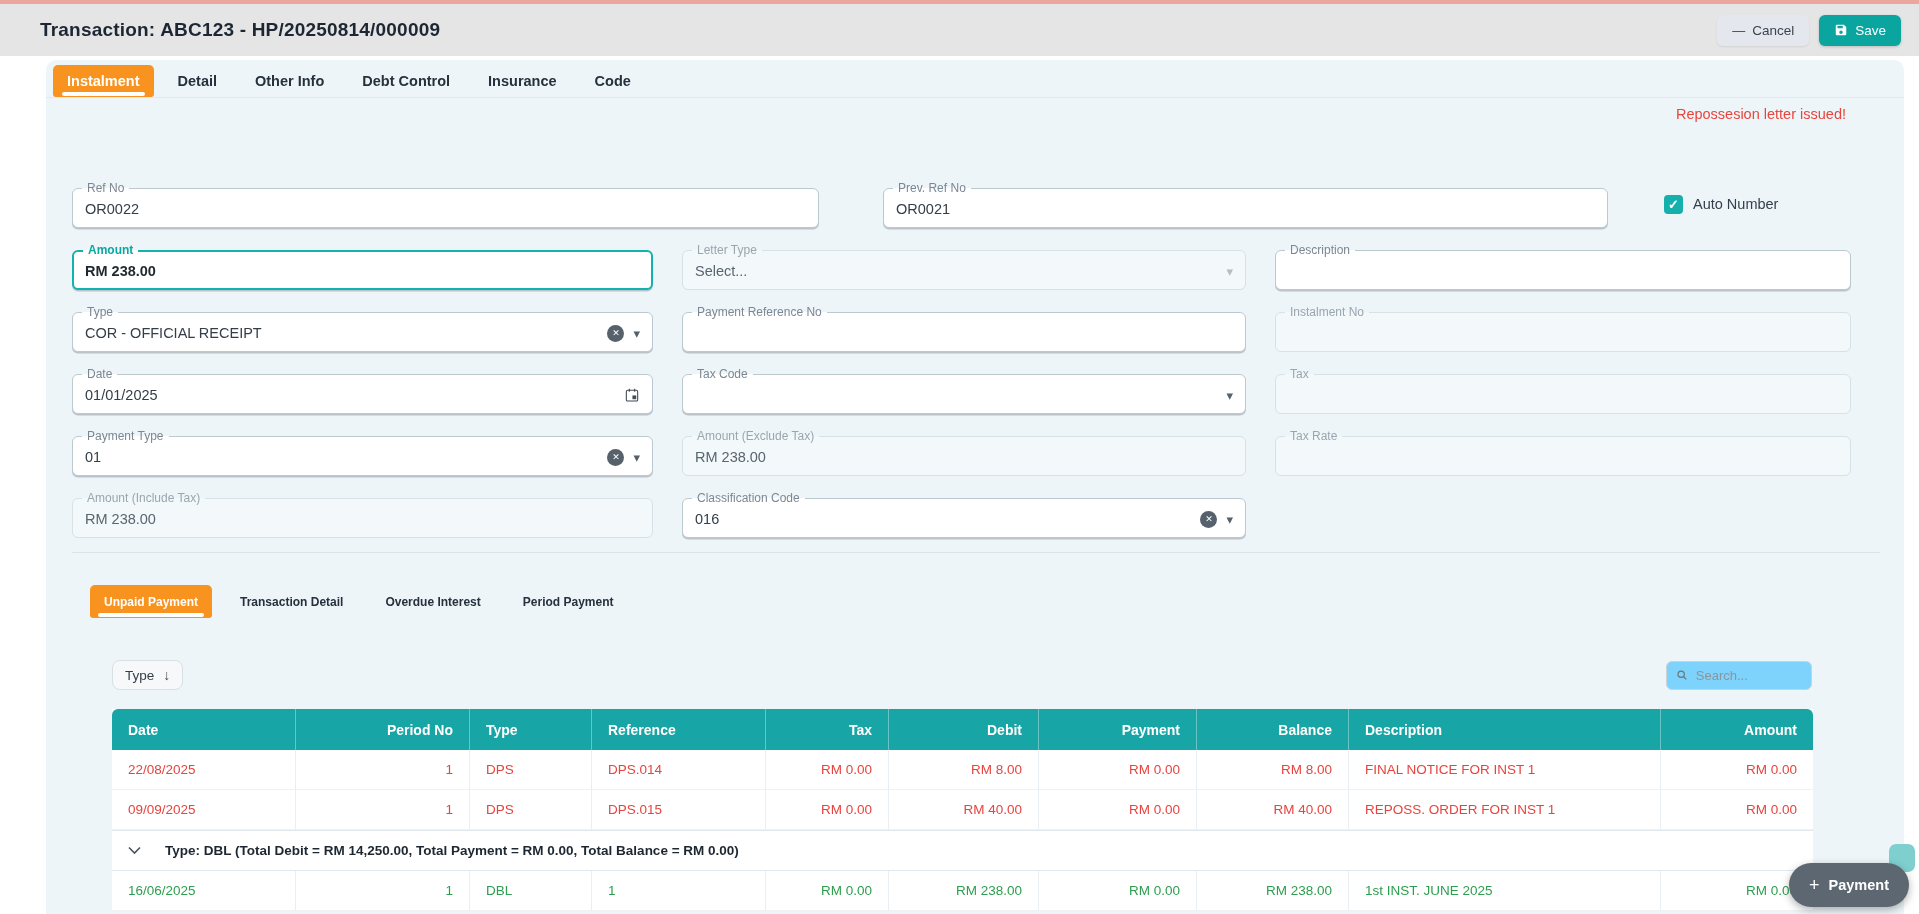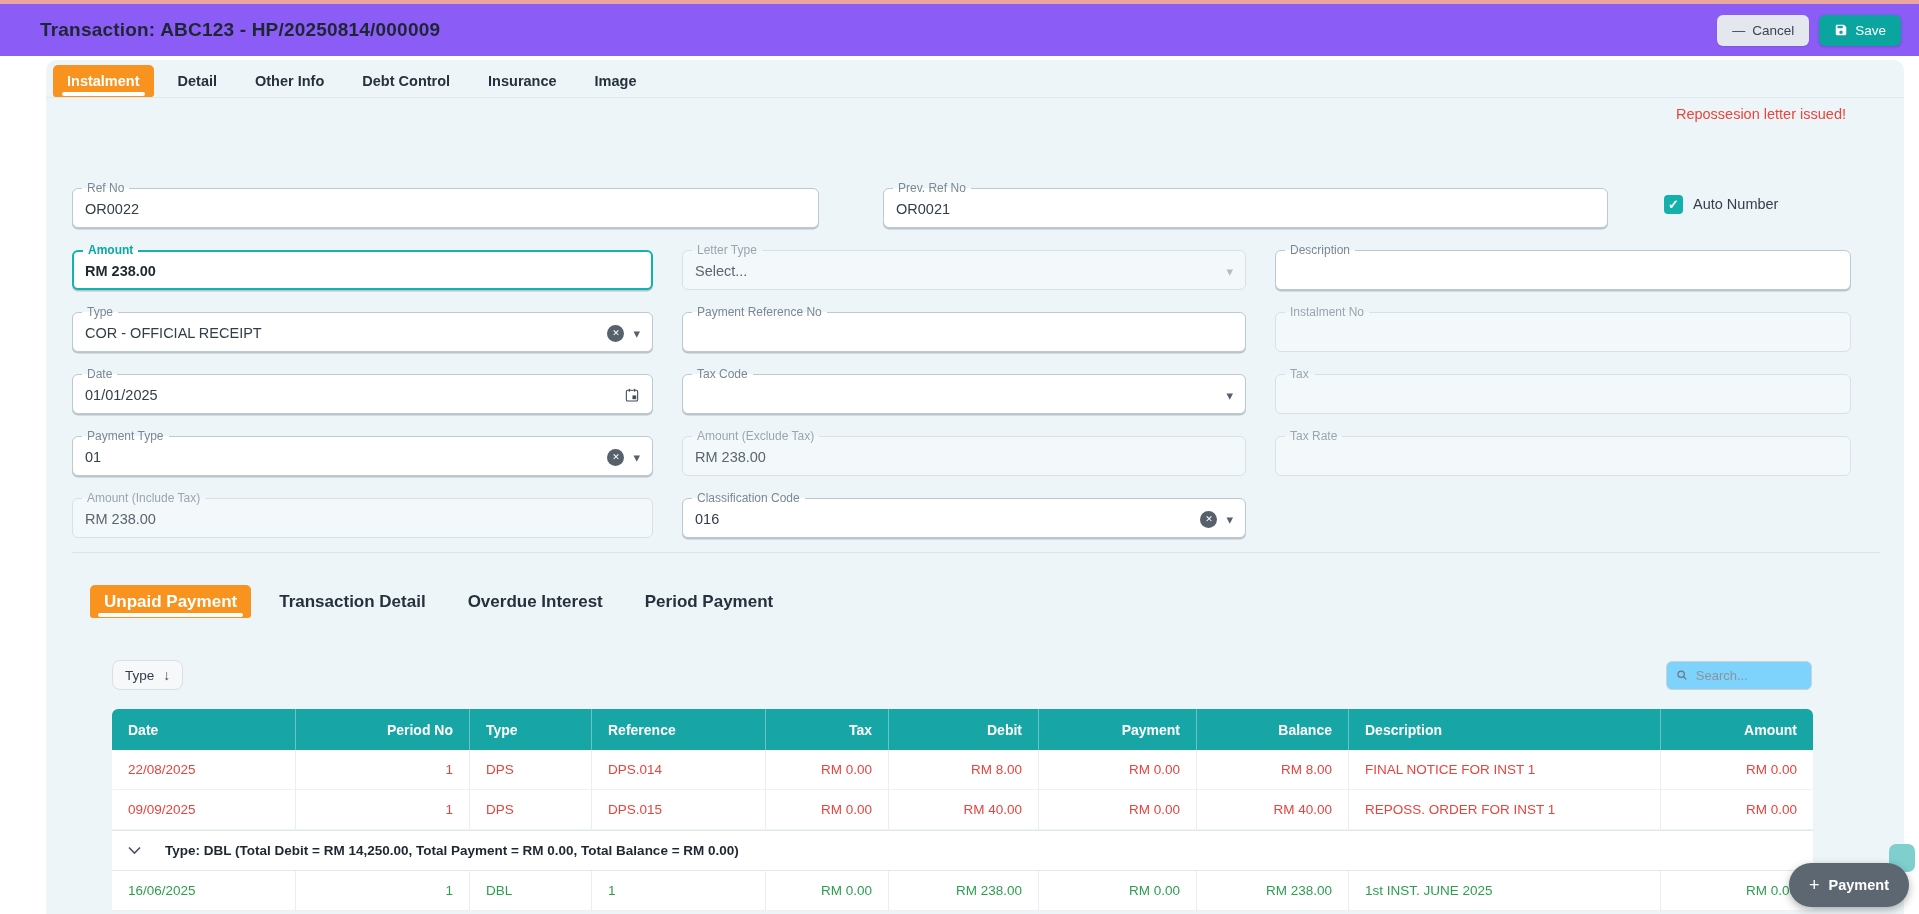--- a/index.html
+++ b/index.html
@@ -3,21 +3,21 @@
 <meta charset="utf-8">
 <style>
   * { margin:0; padding:0; box-sizing:border-box; }
   html,body { width:1919px; height:914px; overflow:hidden; background:#fff;
     font-family:"Liberation Sans", sans-serif; color:#333e48; }
 
   
   .top-strip { height:4px; background:#e9a79e; width:100%; }
 
   
-  .app-header { height:52px; background:#8b5cf6; display:flex; align-items:center;
+  .app-header { height:52px; background:#e5e5e5; display:flex; align-items:center;
     padding:0 18px 0 40px; }
   .page-title { font-size:19px; font-weight:700; color:#1c2733; letter-spacing:.2px; }
   .header-actions { margin-left:auto; display:flex; gap:10px; align-items:center; }
   .btn { display:inline-flex; align-items:center; gap:7px; height:31px; padding:0 15px;
     border:none; border-radius:6px; font-size:13.5px; font-family:inherit; cursor:pointer; }
   .btn-cancel { background:#e5e7ee; color:#3a4450; box-shadow:0 1px 2px rgba(0,0,0,.08); }
   .btn-save { background:#0ba5a0; color:#fff; box-shadow:0 1px 3px rgba(0,0,0,.18); }
   .btn .ic { font-size:13px; line-height:1; }
 
   
@@ -71,21 +71,21 @@
   .autonum { margin-left:27px; display:flex; align-items:center; gap:10px; cursor:pointer; }
   .cbox { width:19px; height:19px; border-radius:4px; background:#14b0ac; color:#fff;
     display:flex; align-items:center; justify-content:center; font-size:13px; font-weight:700; }
   .cbox-label { font-size:14.5px; color:#333f49; }
 
   .divider { border:none; border-top:1px solid #dce4e9; margin:4px 24px 0 26px; }
 
   
   .sub-tabs { display:flex; align-items:flex-end; gap:14px; margin-top:32px; padding-left:44px; }
   .sub-tab { position:relative; height:33px; padding:0 14px; display:flex; align-items:center;
-    font-size:17px; font-weight:700; color:#25313c; border-radius:5px 5px 3px 3px; cursor:pointer; }
+    font-size:12px; font-weight:700; color:#25313c; border-radius:5px 5px 3px 3px; cursor:pointer; }
   .sub-tab.active { background:#f7931e; color:#fff; }
   .sub-tab.active::after { content:""; position:absolute; left:8px; right:8px; bottom:1px;
     height:4px; background:#fff; border-radius:2px; }
 
   
   .toolbar { display:flex; justify-content:space-between; align-items:center;
     margin:42px 92px 0 66px; }
   .sort-btn { display:inline-flex; align-items:center; gap:9px; height:30px; padding:0 12px;
     background:#f6f8f9; border:1px solid #d9e0e5; border-radius:8px; font-size:13.5px;
     color:#333e48; cursor:pointer; font-family:inherit; }
@@ -146,21 +146,21 @@
 </header>
 
 <main class="panel">
 
   <nav class="main-tabs">
     <div class="tab active">Instalment</div>
     <div class="tab">Detail</div>
     <div class="tab">Other Info</div>
     <div class="tab">Debt Control</div>
     <div class="tab">Insurance</div>
-    <div class="tab">Image</div>
+    <div class="tab">Code</div>
   </nav>
 
   <div class="notice">Repossesion letter issued!</div>
 
   <section class="form">
 
     <div class="form-row row-1">
       <div class="field w-ref">
         <span class="flabel">Ref No</span>
         <span class="fvalue">OR0022</span>

